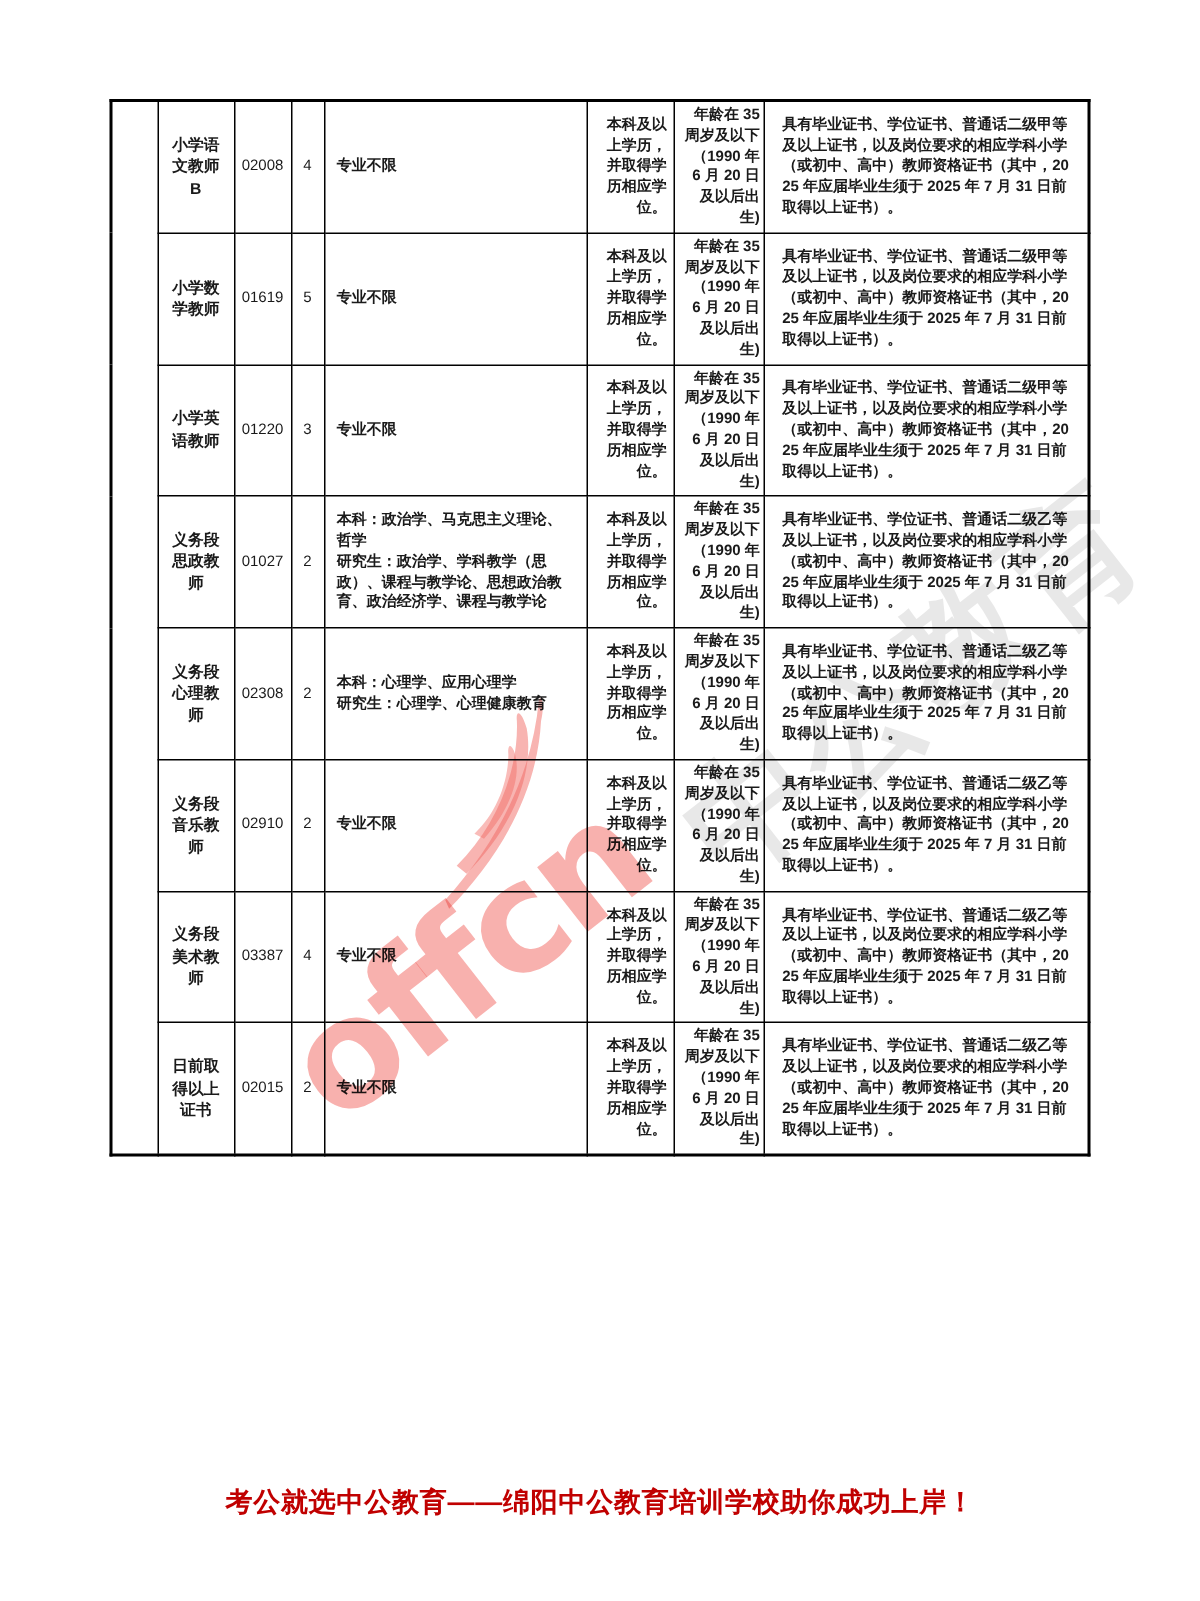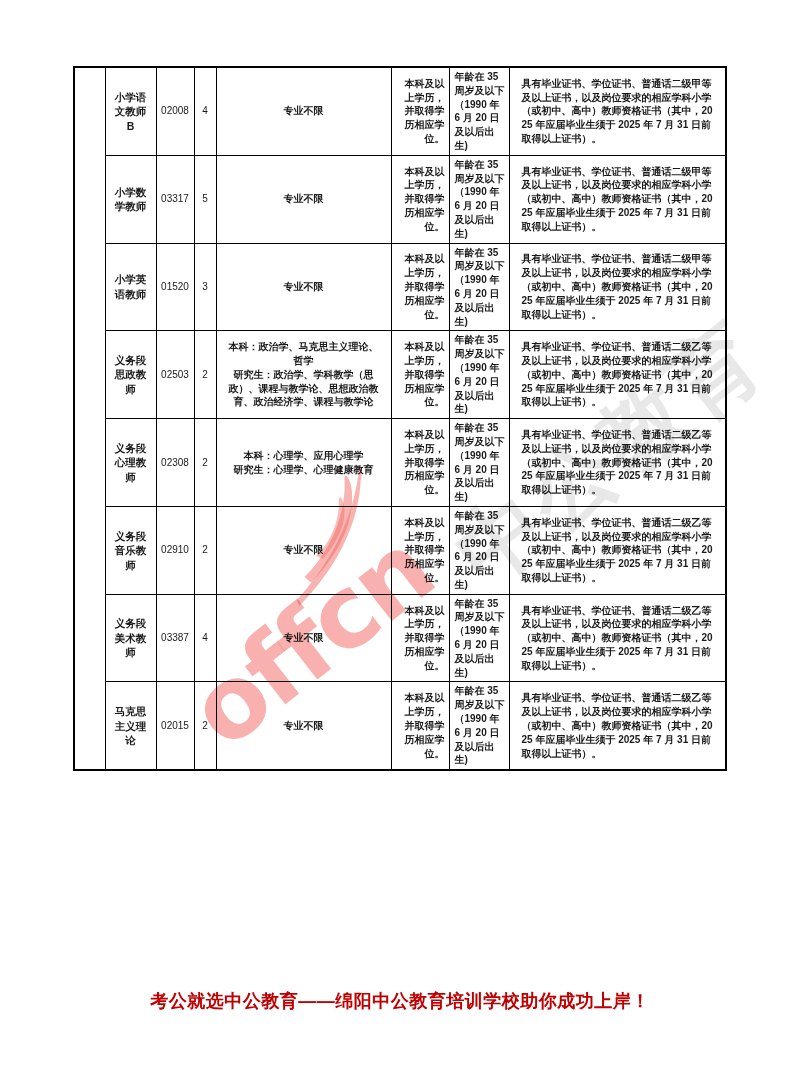--- a/index.html
+++ b/index.html
@@ -18,23 +18,23 @@
     border:1px solid #000;
     font-size:10px;line-height:1.38;font-weight:bold;
     vertical-align:middle;padding:2px 3px;
     word-break:break-all;
   }
   .doc-table tr{height:74px;}
   .doc-table tr.first{height:82px;}
   td.c-left{padding:0;}
   td.c-name{text-align:center;font-size:10.5px;padding:12px 6px;}
   td.c-code,td.c-count{text-align:center;font-weight:normal;font-size:10px;}
-  td.c-major{text-align:center;white-space:pre-line;padding:2px 8px;}
+  td.c-major{text-align:left;white-space:pre-line;padding:2px 8px;}
   td.c-edu{text-align:right;padding:2px 4px;}
-  td.c-age{text-align:left;padding:2px 2px 2px 5px;}
+  td.c-age{text-align:right;padding:2px 2px 2px 5px;}
   td.c-cert{text-align:left;padding:2px 12px;}
   
   .wm{position:absolute;pointer-events:none;mix-blend-mode:multiply;z-index:5;}
   .wm-brand{
     left:432px;top:520px;transform:rotate(-38deg);transform-origin:0 0;
     font-size:86px;font-weight:bold;letter-spacing:4px;white-space:nowrap;
     color:rgba(125,125,125,0.18);
   }
   .wm-logo{
     left:168px;top:678px;transform:rotate(-38deg);transform-origin:0 0;
@@ -72,41 +72,41 @@
     <td class="c-code">02008</td>
     <td class="c-count">4</td>
     <td class="c-major">专业不限</td>
     <td class="c-edu">本科及以上学历，并取得学历相应学位。</td>
     <td class="c-age">年龄在 35 周岁及以下（1990 年 6 月 20 日及以后出生)</td>
     <td class="c-cert">具有毕业证书、学位证书、普通话二级甲等及以上证书，以及岗位要求的相应学科小学（或初中、高中）教师资格证书（其中，2025 年应届毕业生须于 2025 年 7 月 31 日前取得以上证书）。</td>
   </tr>
       <tr>
 
     <td class="c-name">小学数学教师</td>
-    <td class="c-code">03317</td>
+    <td class="c-code">01619</td>
     <td class="c-count">5</td>
     <td class="c-major">专业不限</td>
     <td class="c-edu">本科及以上学历，并取得学历相应学位。</td>
     <td class="c-age">年龄在 35 周岁及以下（1990 年 6 月 20 日及以后出生)</td>
     <td class="c-cert">具有毕业证书、学位证书、普通话二级甲等及以上证书，以及岗位要求的相应学科小学（或初中、高中）教师资格证书（其中，2025 年应届毕业生须于 2025 年 7 月 31 日前取得以上证书）。</td>
   </tr>
       <tr>
 
     <td class="c-name">小学英语教师</td>
-    <td class="c-code">01520</td>
+    <td class="c-code">01220</td>
     <td class="c-count">3</td>
     <td class="c-major">专业不限</td>
     <td class="c-edu">本科及以上学历，并取得学历相应学位。</td>
     <td class="c-age">年龄在 35 周岁及以下（1990 年 6 月 20 日及以后出生)</td>
     <td class="c-cert">具有毕业证书、学位证书、普通话二级甲等及以上证书，以及岗位要求的相应学科小学（或初中、高中）教师资格证书（其中，2025 年应届毕业生须于 2025 年 7 月 31 日前取得以上证书）。</td>
   </tr>
       <tr>
 
     <td class="c-name">义务段思政教师</td>
-    <td class="c-code">02503</td>
+    <td class="c-code">01027</td>
     <td class="c-count">2</td>
     <td class="c-major">本科：政治学、马克思主义理论、哲学
 研究生：政治学、学科教学（思政）、课程与教学论、思想政治教育、政治经济学、课程与教学论</td>
     <td class="c-edu">本科及以上学历，并取得学历相应学位。</td>
     <td class="c-age">年龄在 35 周岁及以下（1990 年 6 月 20 日及以后出生)</td>
     <td class="c-cert">具有毕业证书、学位证书、普通话二级乙等及以上证书，以及岗位要求的相应学科小学（或初中、高中）教师资格证书（其中，2025 年应届毕业生须于 2025 年 7 月 31 日前取得以上证书）。</td>
   </tr>
       <tr>
 
     <td class="c-name">义务段心理教师</td>
@@ -133,21 +133,21 @@
     <td class="c-name">义务段美术教师</td>
     <td class="c-code">03387</td>
     <td class="c-count">4</td>
     <td class="c-major">专业不限</td>
     <td class="c-edu">本科及以上学历，并取得学历相应学位。</td>
     <td class="c-age">年龄在 35 周岁及以下（1990 年 6 月 20 日及以后出生)</td>
     <td class="c-cert">具有毕业证书、学位证书、普通话二级乙等及以上证书，以及岗位要求的相应学科小学（或初中、高中）教师资格证书（其中，2025 年应届毕业生须于 2025 年 7 月 31 日前取得以上证书）。</td>
   </tr>
       <tr>
 
-    <td class="c-name">马克思主义理论</td>
+    <td class="c-name">日前取得以上证书</td>
     <td class="c-code">02015</td>
     <td class="c-count">2</td>
     <td class="c-major">专业不限</td>
     <td class="c-edu">本科及以上学历，并取得学历相应学位。</td>
     <td class="c-age">年龄在 35 周岁及以下（1990 年 6 月 20 日及以后出生)</td>
     <td class="c-cert">具有毕业证书、学位证书、普通话二级乙等及以上证书，以及岗位要求的相应学科小学（或初中、高中）教师资格证书（其中，2025 年应届毕业生须于 2025 年 7 月 31 日前取得以上证书）。</td>
   </tr>
     </tbody>
 </table>
 

